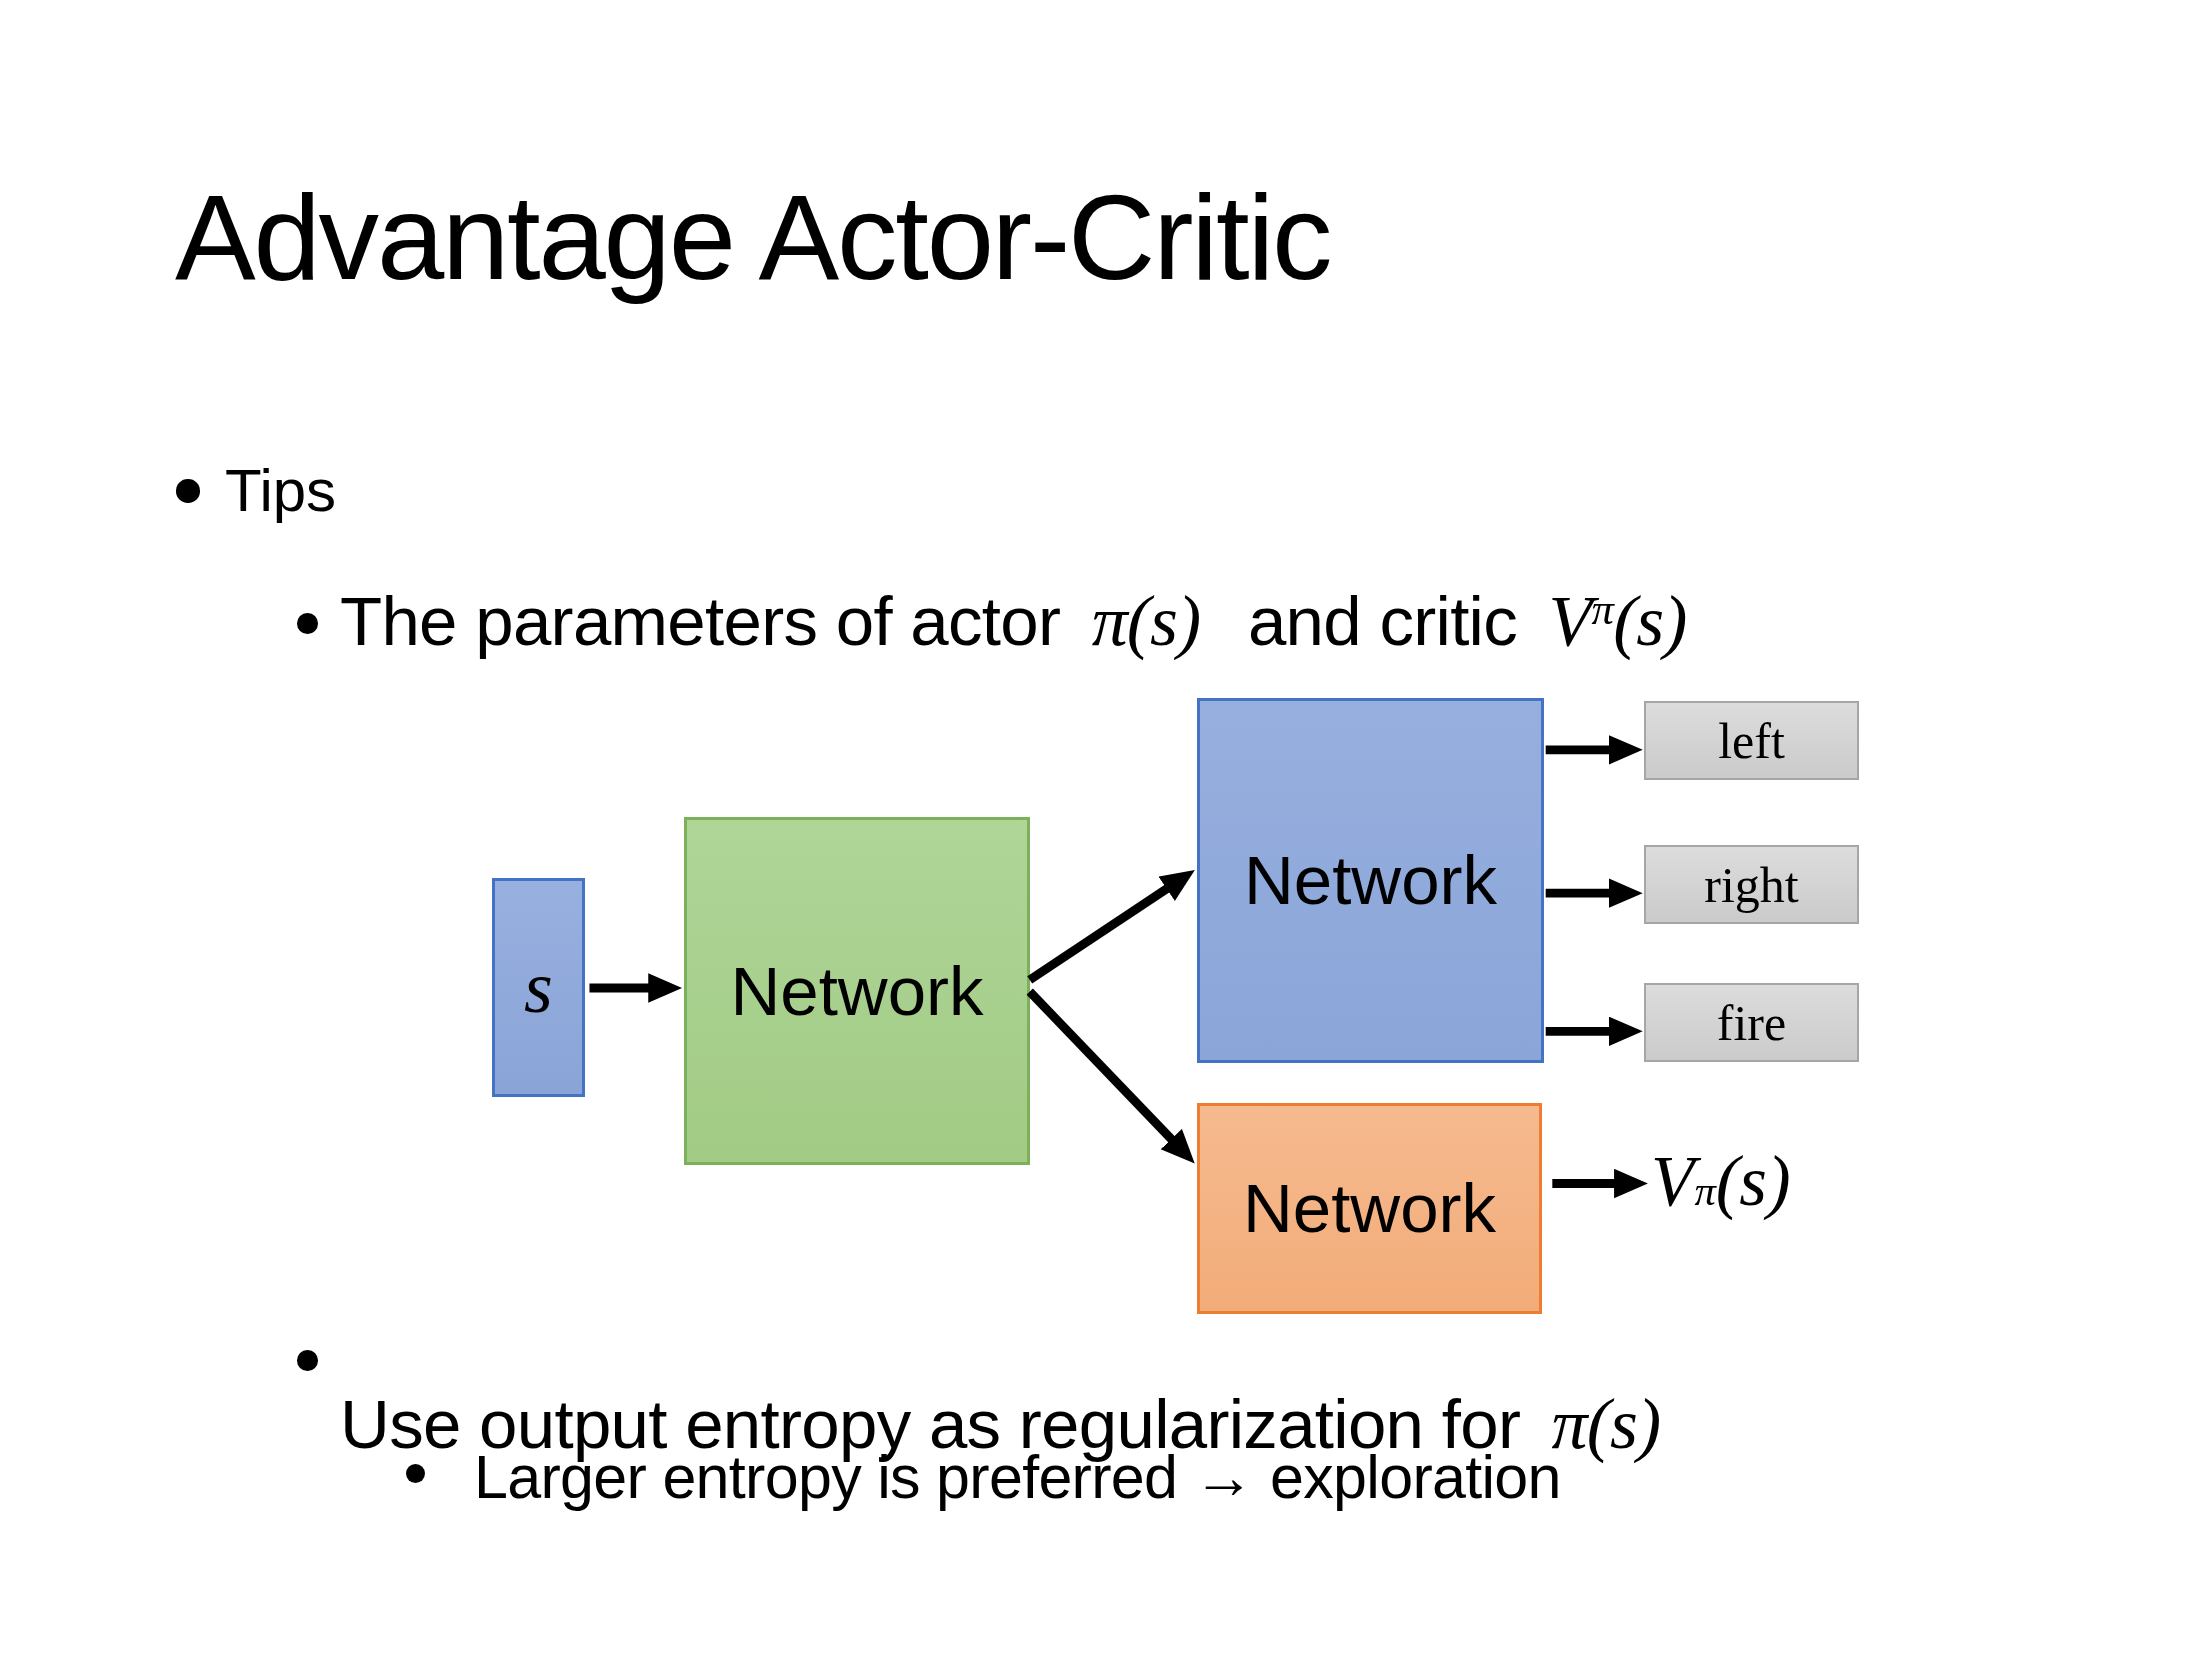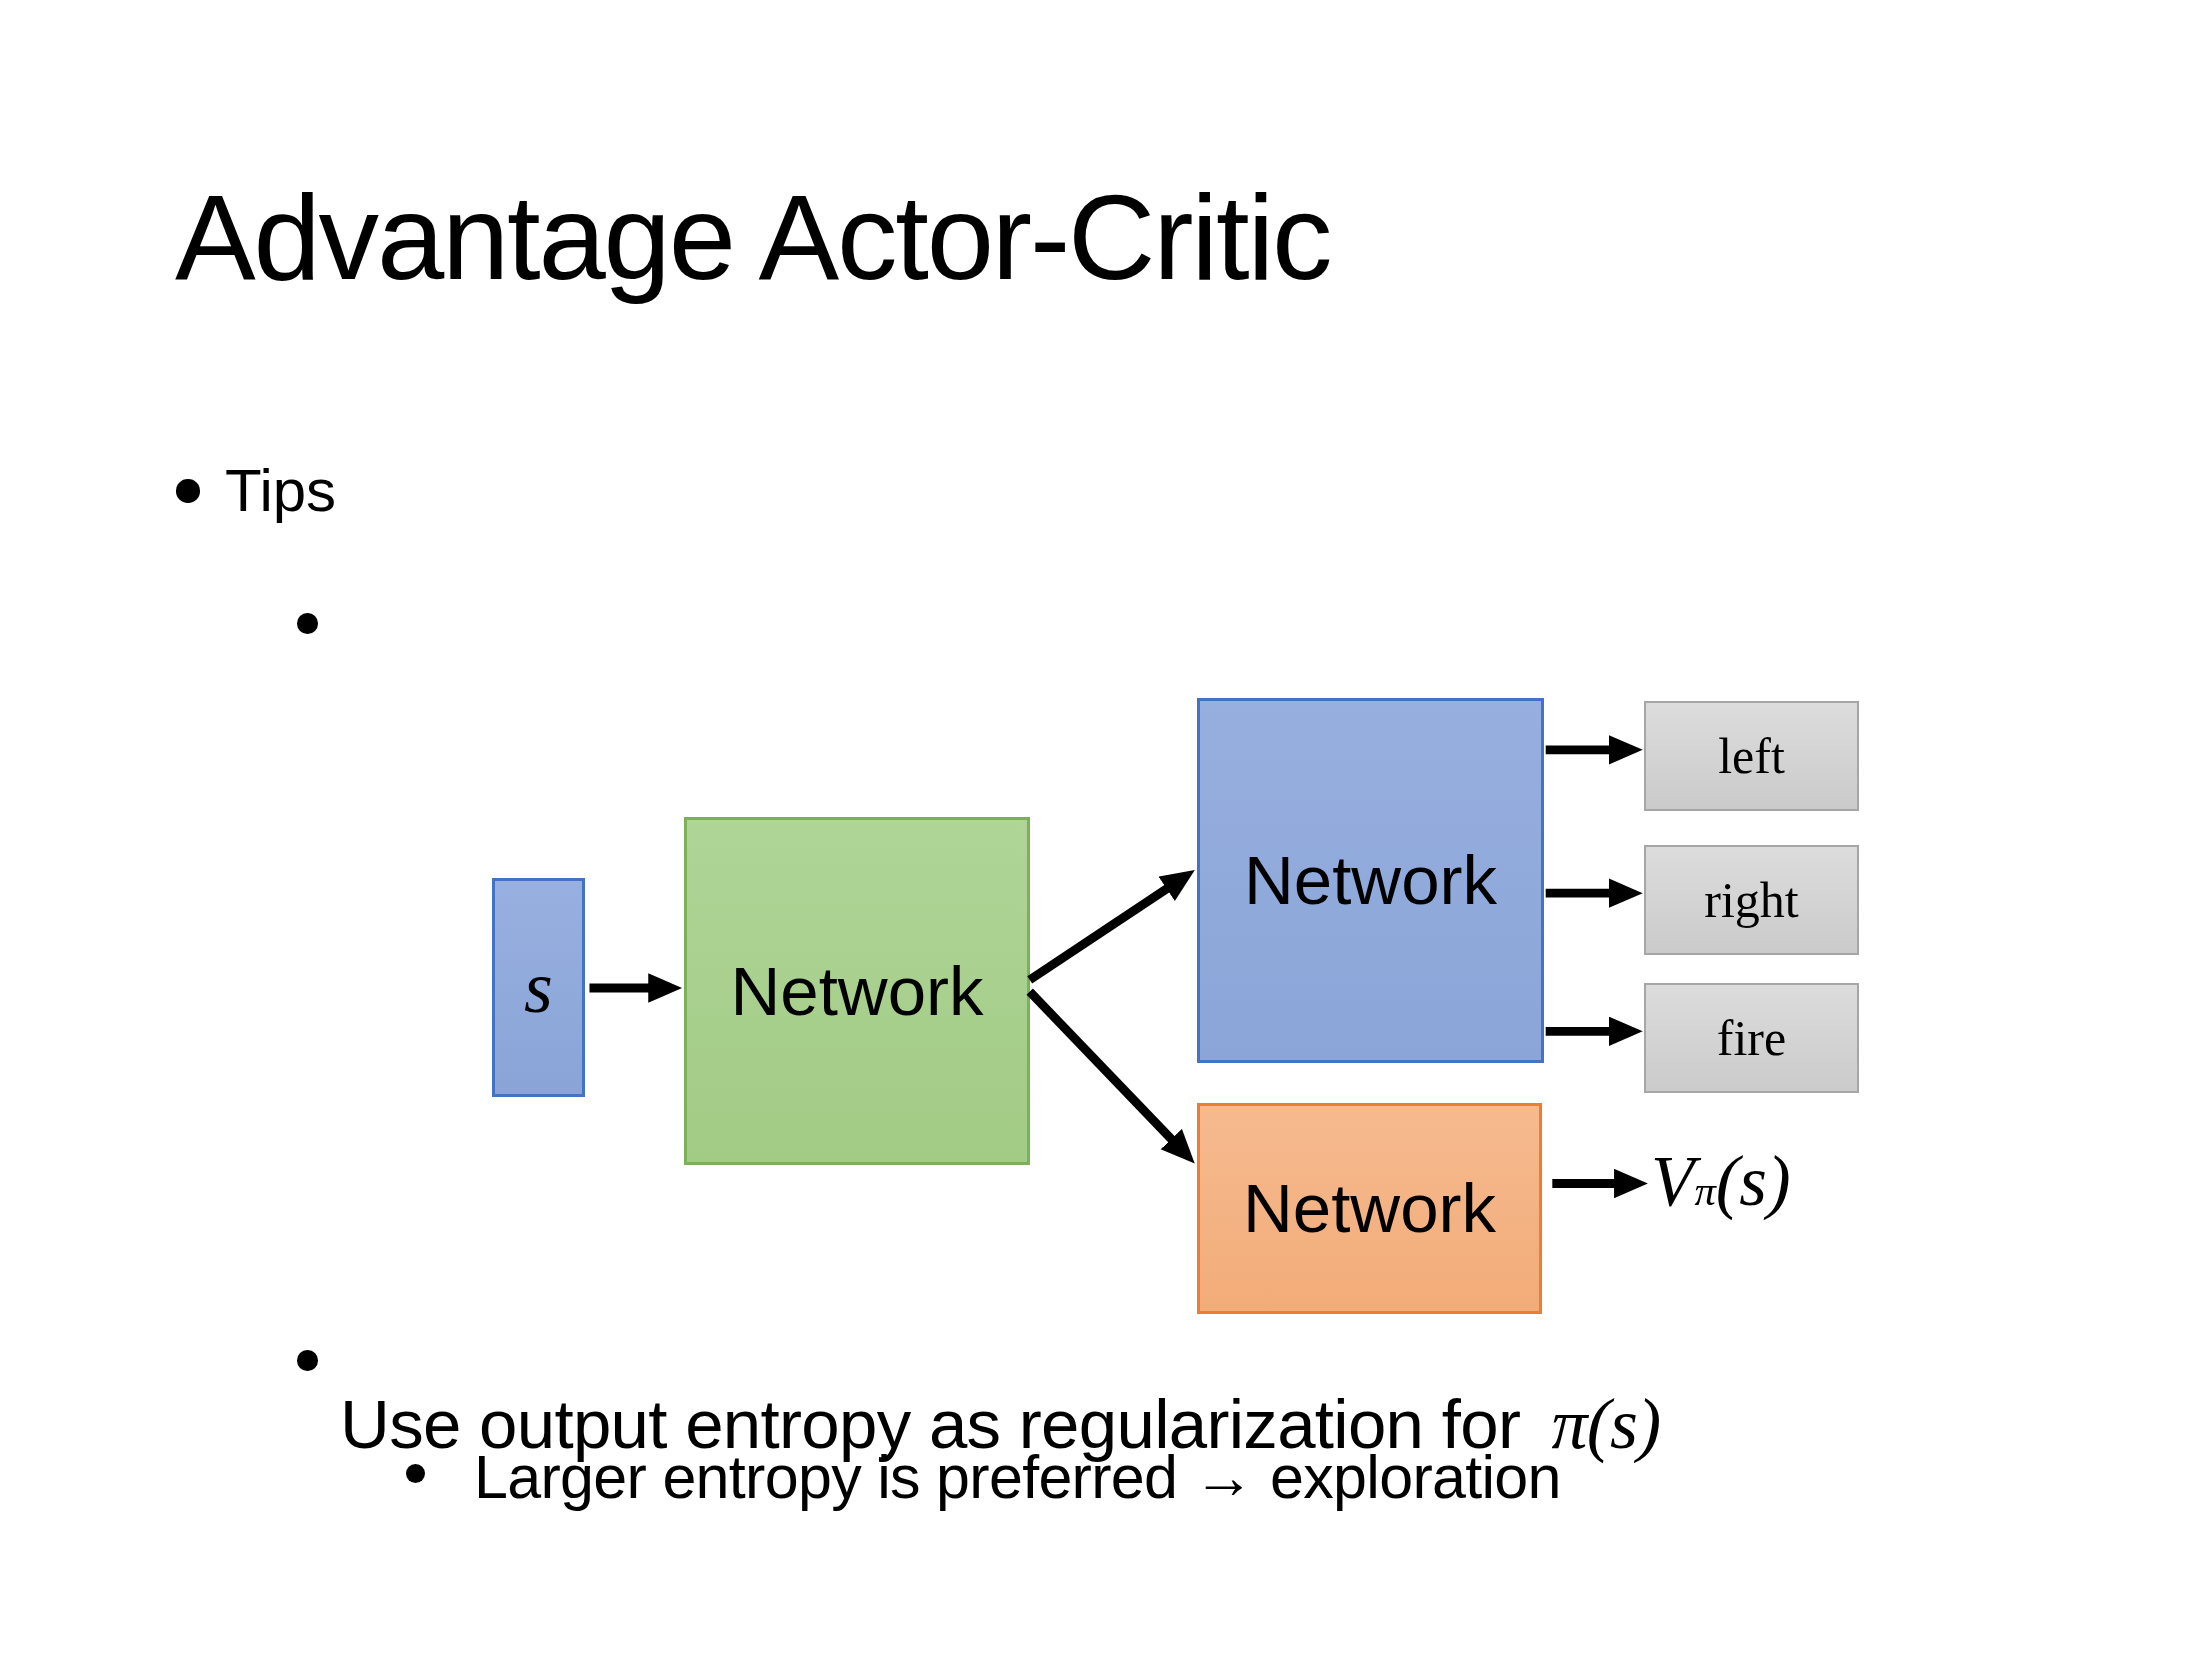--- a/index.html
+++ b/index.html
@@ -75,21 +75,21 @@
     border:3.7px solid var(--actor-border);
     font-size:69px;
   }
   .critic-box{
     left:1197px;top:1103px;width:345px;height:211px;
     background:linear-gradient(180deg,var(--critic-fill-top),var(--critic-fill-bot));
     border:3.7px solid var(--critic-border);
     font-size:69px;
   }
   .action-box{
-    left:1644px;width:215px;height:110px;
+    left:1644px;width:215px;height:79px;
     background:linear-gradient(180deg,var(--action-fill-top),var(--action-fill-bot));
     border:2.9px solid var(--action-border);
     font-family:"Liberation Serif",serif;font-size:50px;
   }
   .action-left{top:701px;}
   .action-right{top:845px;}
   .action-fire{top:983px;}
   .value-label{
     position:absolute;left:1651px;top:1140px;
     font-size:71px;line-height:82px;white-space:nowrap;
@@ -103,20 +103,26 @@
 
 <div id="slide">
 
   <div class="title">Advantage Actor-Critic</div>
 
   <div class="bullet-dot" style="left:176px;top:479px;width:23.5px;height:23.5px;"></div>
   <div class="tips-line">Tips</div>
 
   <div class="bullet-dot" style="left:297px;top:613px;width:20.6px;height:20.6px;"></div>
   <div class="params-block">
+    <div>
+      <span>The parameters of actor</span>
+      <span class="math gapS">π(s)</span>
+      <span class="gapL">and critic</span>
+      <span class="math gapS"><span>V</span><span class="sup">π</span><span>(s)</span></span>
+    </div>
   </div>
 
   <div class="bullet-dot" style="left:297px;top:1350px;width:20.6px;height:20.6px;"></div>
   <div class="entropy-line">
     <span>Use output entropy as regularization for</span>
     <span class="math gapS">π(s)</span>
   </div>
 
   <div class="bullet-dot" style="left:406px;top:1464px;width:19px;height:19px;"></div>
   <div class="larger-line">Larger entropy is preferred → exploration</div>

